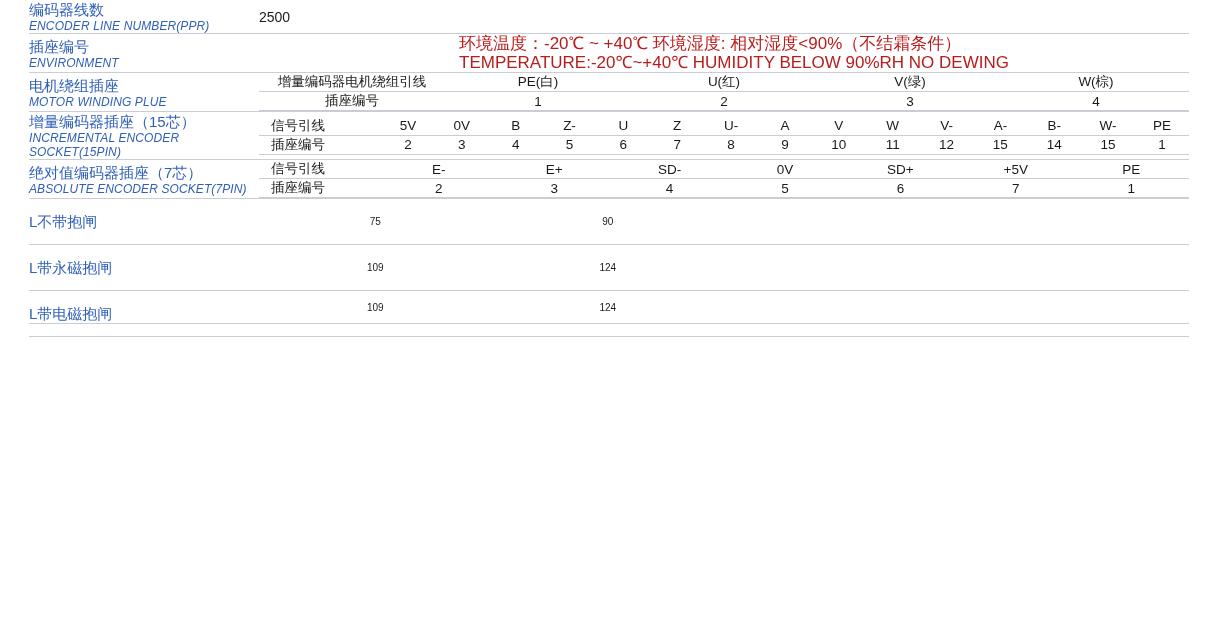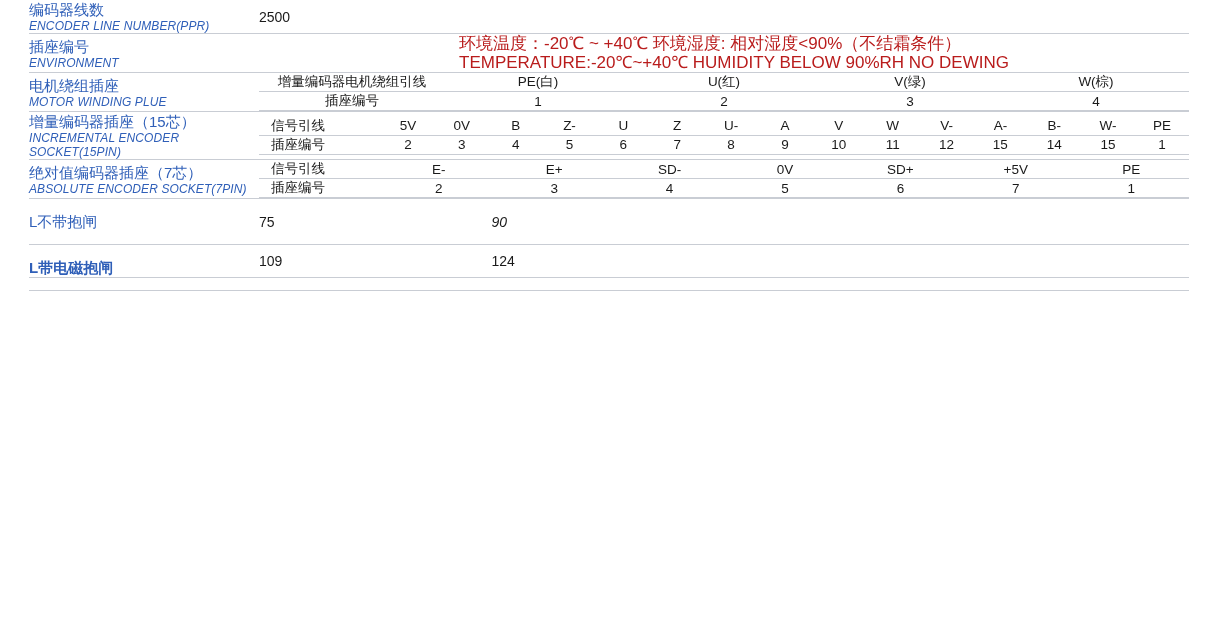--- a/index.html
+++ b/index.html
@@ -77,21 +77,22 @@
     padding: 7px 0;
     font-size: 13.5px;
     color: #1a1a1a;
     text-align: center;
     white-space: nowrap;
   }
   .row-pad td { padding-top: 9px; padding-bottom: 9px; }
   .pins-row td { font-size: 13.5px; }
   .win-col { width: 150px; }
   .len-num {
-    font-size: 14px;
+    text-align: center;
+    font-size: 10px;
   }
   .spacer-row td { height: 12px; border: none; }
 </style>
 </head>
 <body>
 
 <div class="sheet">
   <table class="spec">
 
     <tbody>
@@ -226,28 +227,37 @@
         </tbody>
             </table>
       </td>
     </tr>
 
     <tr>
       <td class="label-cell" style="padding-top:13px;padding-bottom:13px;">
         <div class="label-cn">L不带抱闸</div>
       </td>
       <td class="len-num" style="width:260px;">75</td>
-      <td class="len-num" style="width:230px;font-style:italic;">90</td>
+      <td class="len-num" style="width:230px;">90</td>
       <td style="width:230px;"></td>
       <td></td>
     </tr>
 
-
-    <tr>
-      <td class="label-cell" style="padding-top:13px;font-weight:bold;">
+    <tr>
+      <td class="label-cell" style="padding-top:13px;padding-bottom:13px;">
+        <div class="label-cn">L带永磁抱闸</div>
+      </td>
+      <td class="len-num">109</td>
+      <td class="len-num">124</td>
+      <td></td>
+      <td></td>
+    </tr>
+
+    <tr>
+      <td class="label-cell" style="padding-top:13px;">
         <div class="label-cn">L带电磁抱闸</div>
       </td>
       <td class="len-num">109</td>
       <td class="len-num">124</td>
       <td></td>
       <td></td>
     </tr>
 
     <tr class="spacer-row">
       <td colspan="5"></td>

